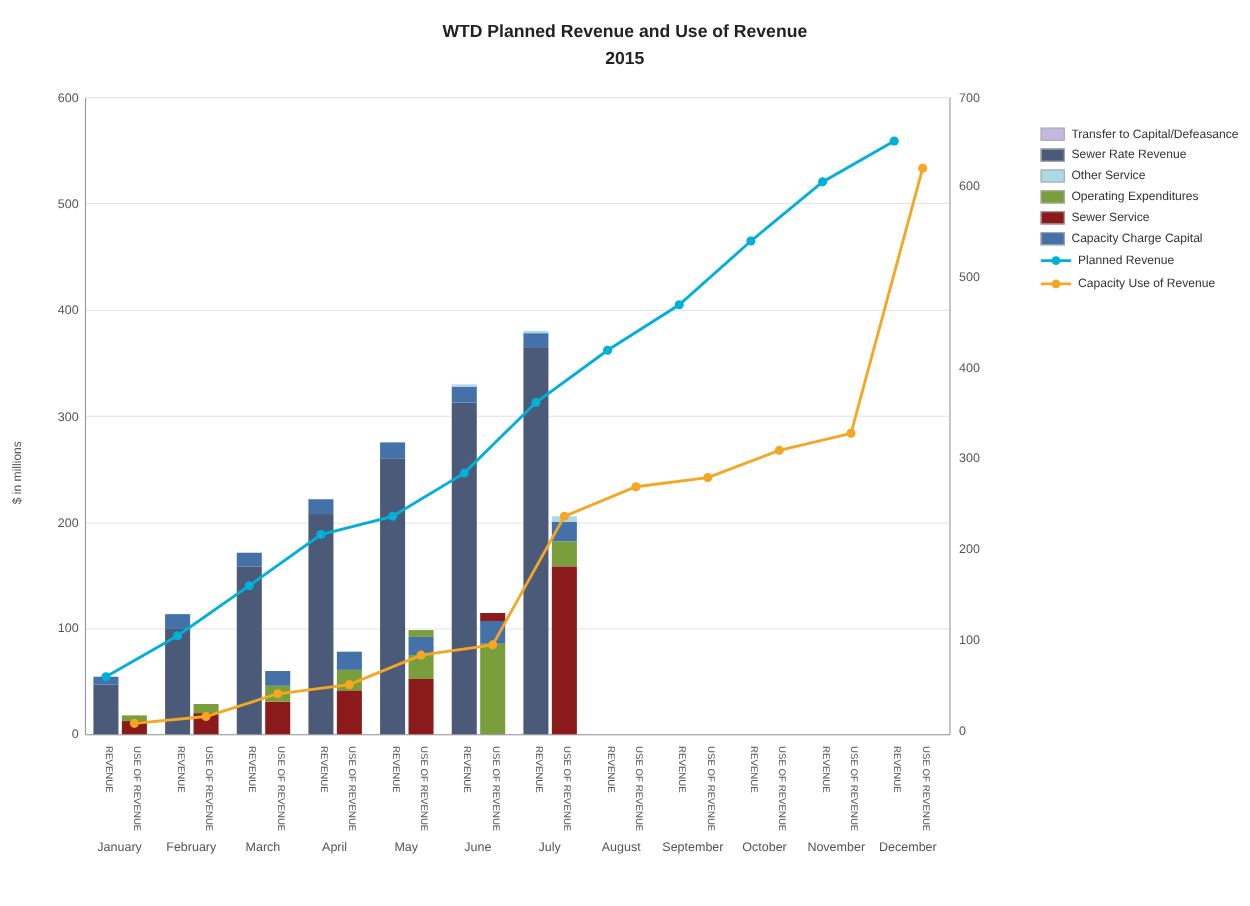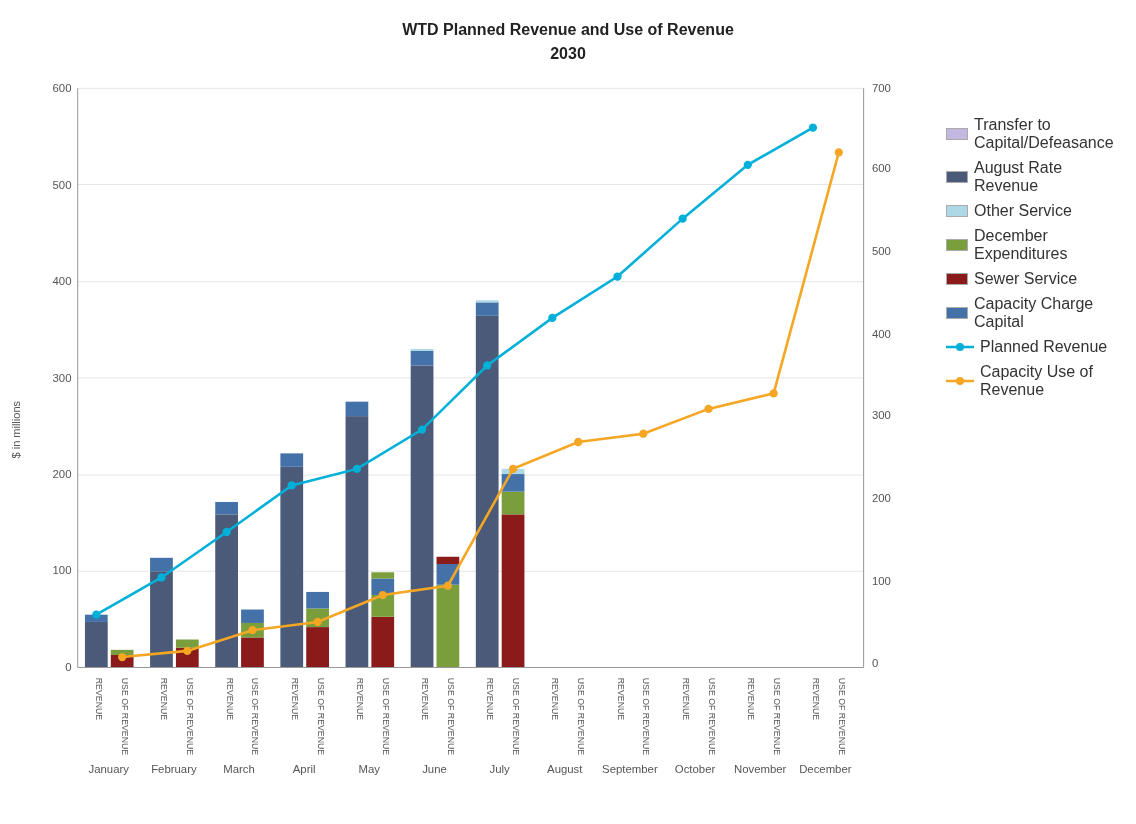--- a/index.html
+++ b/index.html
@@ -46,42 +46,42 @@
     }
     .chart-svg-area {
       flex: 1;
       position: relative;
       text-decoration: underline;
     }
     .legend {
       width: 190px;
       padding-left: 10px;
       padding-top: 40px;
-      font-size: 16px;
+      font-size: 11px;
       color: #333;
     }
     .legend-item {
       display: flex;
       align-items: center;
       margin-bottom: 7px;
     }
     .legend-color {
       width: 22px;
       height: 12px;
       margin-right: 6px;
       flex-shrink: 0;
     }
   </style>
 </head>
 <body>
 
 <div class="chart-container">
   <div class="chart-title">
     <div>WTD Planned Revenue and Use of Revenue</div>
-    <div>2030</div>
+    <div>2015</div>
   </div>
   <div class="chart-area">
     <div class="chart-left">
       <span class="y-axis-label">$ in millions</span>
     </div>
     <div class="chart-svg-area">
       <svg id="main-chart" viewBox="0 0 880 680" style="width:100%;height:100%;">
 
         <rect x="50" y="10" width="760" height="560" fill="white"></rect>
 
@@ -242,29 +242,29 @@
       </svg>
     </div>
     <div class="legend">
 
     <div class="legend-item">
           <div class="legend-color" style="background: rgb(197, 184, 224); border: 1px solid rgb(170, 170, 170);"></div>
           <span>Transfer to Capital/Defeasance</span>
         </div>
         <div class="legend-item">
           <div class="legend-color" style="background: rgb(74, 90, 120); border: 1px solid rgb(170, 170, 170);"></div>
-          <span>August Rate Revenue</span>
+          <span>Sewer Rate Revenue</span>
         </div>
         <div class="legend-item">
           <div class="legend-color" style="background: rgb(173, 216, 230); border: 1px solid rgb(170, 170, 170);"></div>
           <span>Other Service</span>
         </div>
         <div class="legend-item">
           <div class="legend-color" style="background: rgb(122, 158, 59); border: 1px solid rgb(170, 170, 170);"></div>
-          <span>December Expenditures</span>
+          <span>Operating Expenditures</span>
         </div>
         <div class="legend-item">
           <div class="legend-color" style="background: rgb(139, 26, 26); border: 1px solid rgb(170, 170, 170);"></div>
           <span>Sewer Service</span>
         </div>
         <div class="legend-item">
           <div class="legend-color" style="background: rgb(68, 114, 168); border: 1px solid rgb(170, 170, 170);"></div>
           <span>Capacity Charge Capital</span>
         </div>
         <div class="legend-item">

